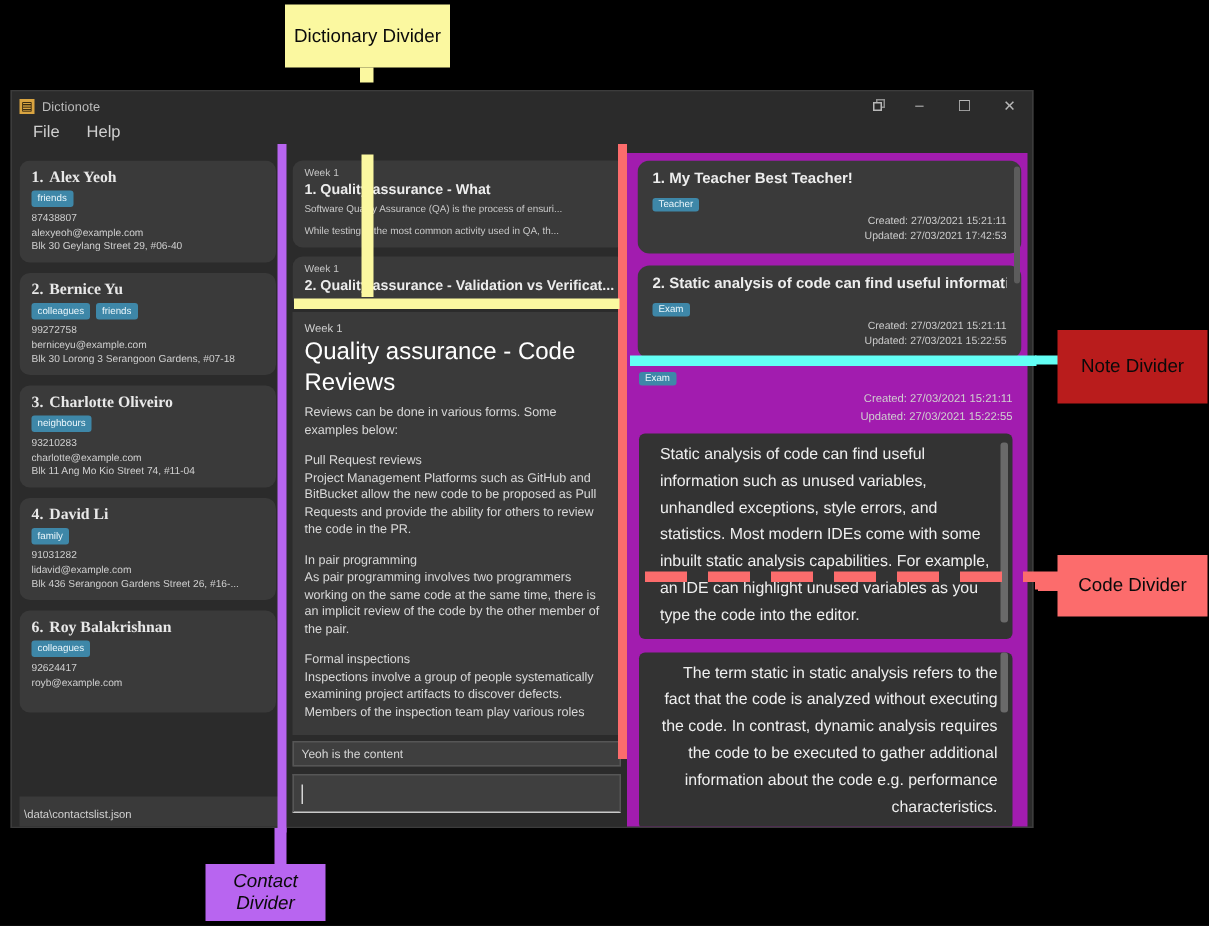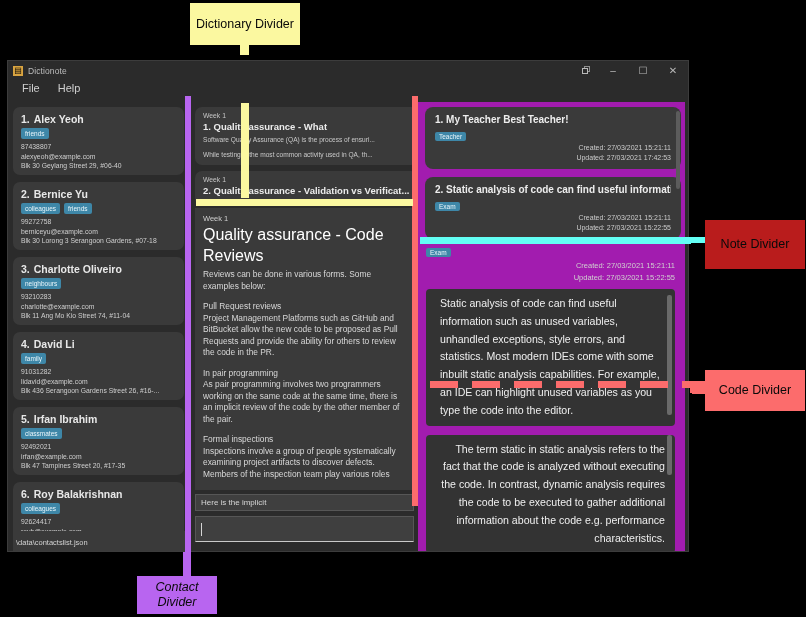--- a/index.html
+++ b/index.html
@@ -73,21 +73,21 @@
     padding: 5px 0 0 5px;
   }
   #contacts-list { flex: 1; overflow: hidden; position: relative; padding-right: 6px; }
   .contact-card {
     background: #3a3a3a;
     border-radius: 7px;
     padding: 6px 8px 7px 8px;
     margin-bottom: 7px;
     height: 68px;
   }
-  .c-name { font-size: 10.5px; color: #e8e8e8; font-weight: bold; margin-bottom: 3px; white-space: nowrap; }
+  .c-name { font-size: 10.5px; color: #e8e8e8; font-weight: bold; margin-bottom: 3px; white-space: nowrap; font-family: Liberation Serif, serif; }
   .c-name .idx { font-weight: bold; margin-right: 4px; }
   .tags { display: flex; gap: 4px; margin-bottom: 3px; }
   .tag {
     background: #3e87a8; color: #eaf6fb;
     font-size: 6.5px; padding: 1px 4px; border-radius: 2px;
     line-height: 9px; white-space: nowrap;
   }
   .c-line { font-size: 6.8px; color: #cfcfcf; line-height: 9.5px; white-space: nowrap; overflow: hidden; }
   .c-scroll {
     position: absolute; right: 0px; top: 2px; width: 4px; height: 150px;
@@ -269,31 +269,20 @@
               <span class="idx">4.</span><span>David Li</span>
             </div>
             <div class="tags">
               <span class="tag">family</span>
             </div>
             <div class="c-line">91031282</div>
             <div class="c-line">lidavid@example.com</div>
             <div class="c-line">Blk 436 Serangoon Gardens Street 26, #16-...</div>
           </div>
 
-          <div class="contact-card">
-            <div class="c-name">
-              <span class="idx">5.</span><span>Irfan Ibrahim</span>
-            </div>
-            <div class="tags">
-              <span class="tag">classmates</span>
-            </div>
-            <div class="c-line">92492021</div>
-            <div class="c-line">irfan@example.com</div>
-            <div class="c-line">Blk 47 Tampines Street 20, #17-35</div>
-          </div>
 
           <div class="contact-card">
             <div class="c-name">
               <span class="idx">6.</span><span>Roy Balakrishnan</span>
             </div>
             <div class="tags">
               <span class="tag">colleagues</span>
             </div>
             <div class="c-line">92624417</div>
             <div class="c-line">royb@example.com</div>
@@ -333,21 +322,21 @@
           <div class="dct-p">In pair programming</div>
           <div class="dct-p">As pair programming involves two programmers working on the same code at the same time, there is an implicit review of the code by the other member of the pair.</div>
           <div class="dct-spacer"></div>
           <div class="dct-p">Formal inspections</div>
           <div class="dct-p">Inspections involve a group of people systematically examining project artifacts to discover defects. Members of the inspection team play various roles</div>
           <div class="dict-scroll"></div>
         </div>
 
         <div id="dict-inputs">
           <div class="field">
-            <span>Here is the implicit</span>
+            <span>Yeoh is the content</span>
           </div>
           <div class="field tall">
             <span class="caret"></span>
             <span></span>
           </div>
         </div>
       </div>
 
       <div id="notes-panel">
         <div id="notes-cards">

